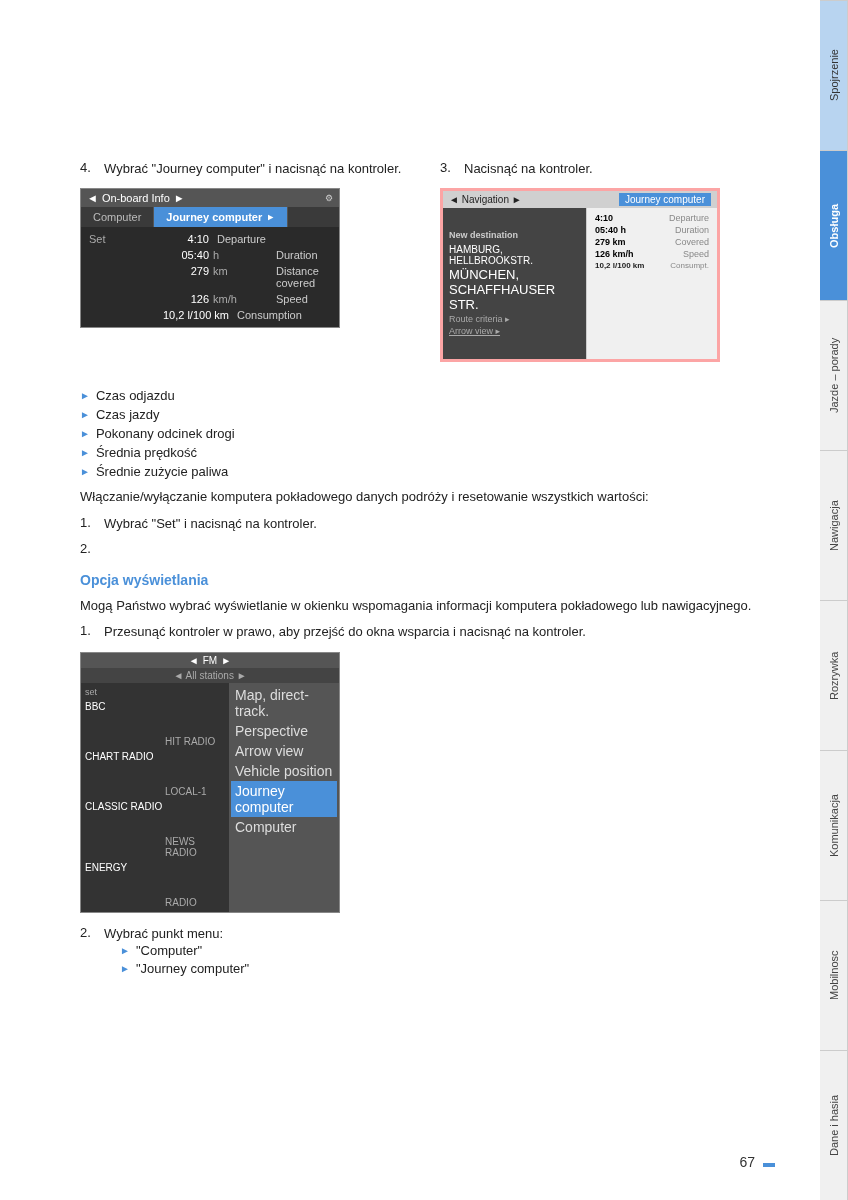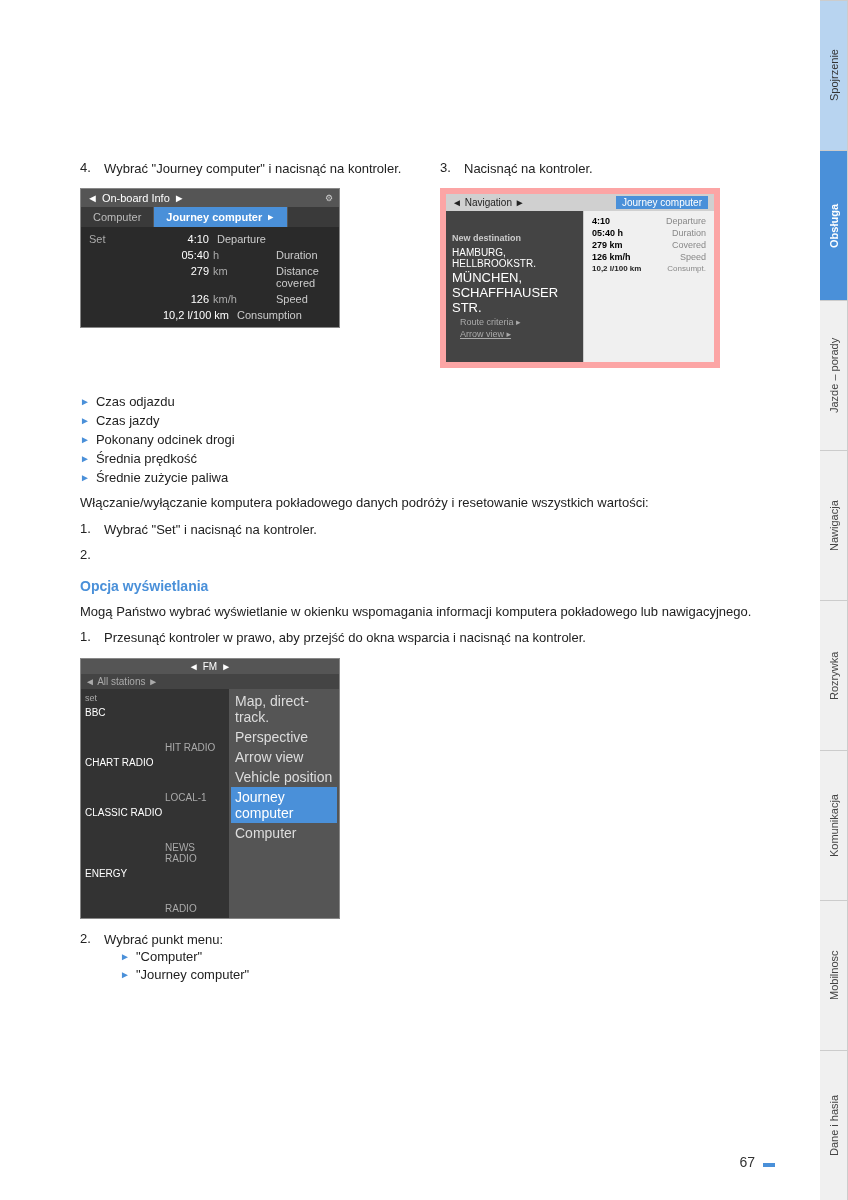--- a/index.html
+++ b/index.html
@@ -205,21 +205,21 @@
     }
 
     .screen-data-row .desc-col {
       color: #ccc;
       margin-left: 8px;
       flex: 1;
     }
 
     
     .nav-screen {
-      border: 6px solid #fca5a5;
+      border: 3px solid #fca5a5;
       background: #fff;
       width: 280px;
       margin: 10px 0;
       font-size: 10px;
     }
 
     .nav-screen-header {
       background: #d0d0d0;
       display: flex;
       align-items: center;
@@ -261,21 +261,20 @@
       font-weight: normal;
       margin-bottom: 1px;
     }
 
     .nav-data-row {
       display: flex;
       gap: 4px;
       font-size: 9px;
       color: #ddd;
       padding: 1px 0;
-      margin-left: 8px;
     }
 
     .nav-right-data {
       font-size: 9px;
     }
 
     .nav-right-row {
       display: flex;
       justify-content: space-between;
       padding: 1px 2px;
@@ -305,20 +304,21 @@
       font-size: 10px;
       display: flex;
       align-items: center;
       justify-content: center;
       gap: 4px;
     }
 
     .radio-subtitle {
       background: #444;
       color: #aaa;
+      text-align: center;
       padding: 2px 4px;
       font-size: 10px;
     }
 
     .radio-body {
       display: flex;
       background: #333;
     }
 
     .radio-stations {

